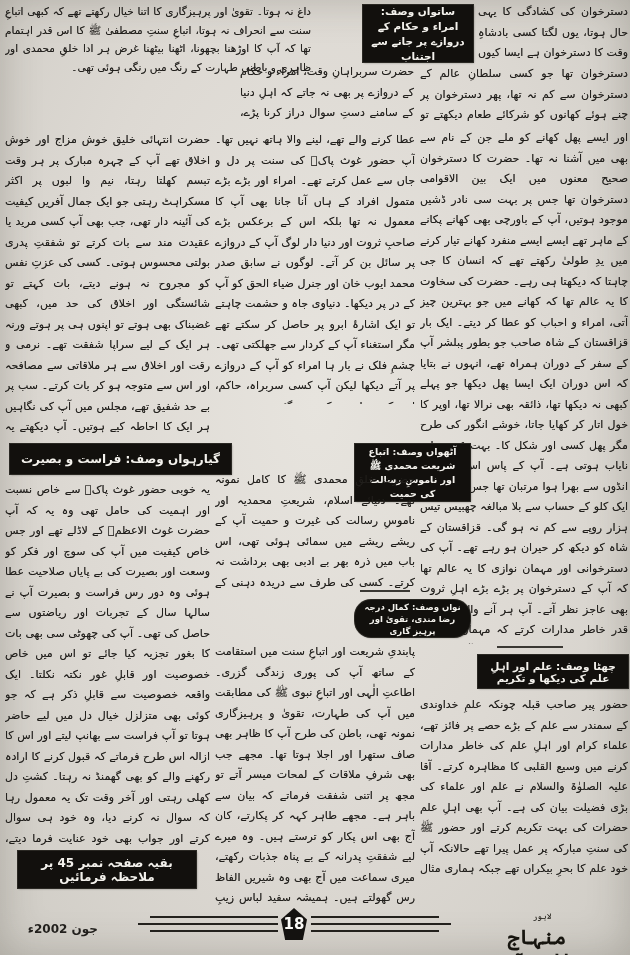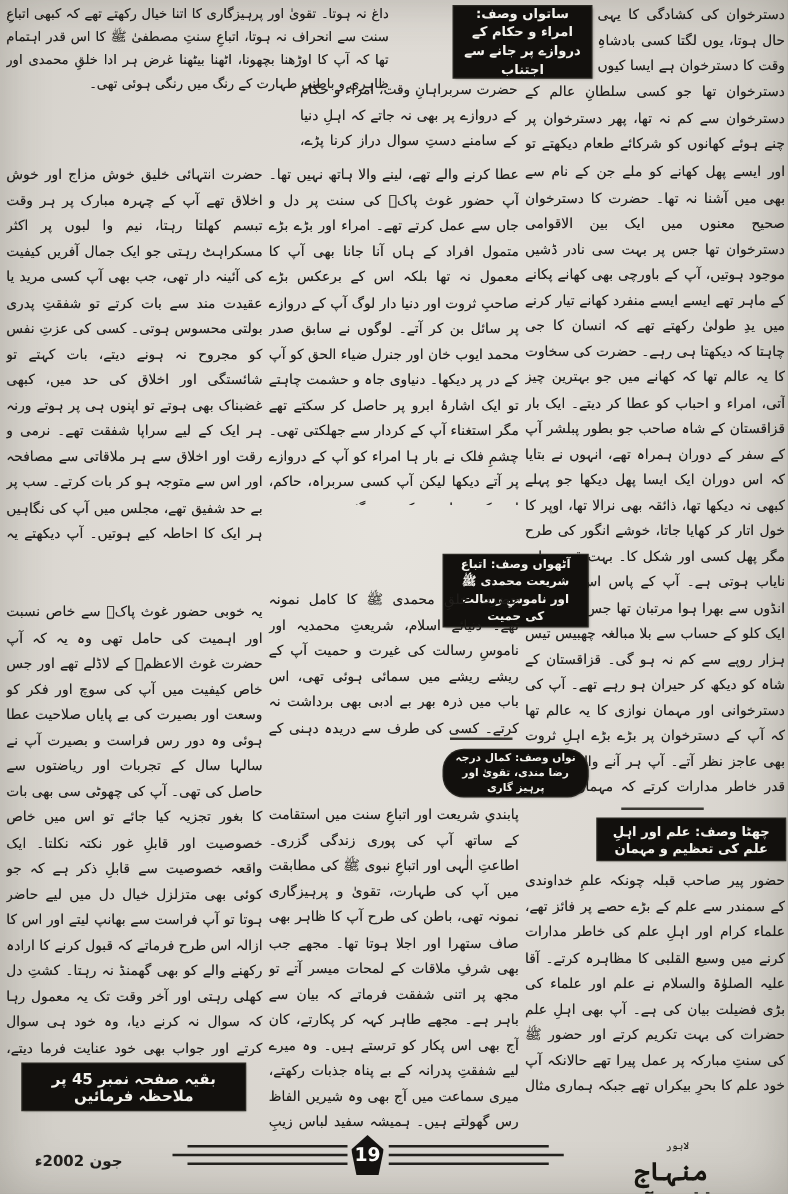--- a/index.html
+++ b/index.html
@@ -51,53 +51,54 @@
   <div class="hbox" style="left:363px;top:5px;width:110px;height:57px;font-size:10.5px;line-height:15px;">ساتواں وصف: امراء و حکام کے دروازے پر جانے سے اجتناب</div>
 
   <div class="txt" style="left:478px;top:2px;width:150px;height:60px;">دسترخوان کی کشادگی کا یہی حال ہوتا، یوں لگتا کسی بادشاہِ وقت کا دسترخوان ہے ایسا کیوں نہ ہوتا کہ یہ غوث الاعظمؒ کا</div>
 
   <div class="txt" style="left:420px;top:64px;width:208px;height:62px;">دسترخوان تھا جو کسی سلطانِ عالم کے دسترخوان سے کم نہ تھا، پھر دسترخوان پر چنے ہوئے کھانوں کو شرکائے طعام دیکھتے تو عش عش کر اٹھتے اس پر ایسے پھل موجود ہوتے جن کے</div>
 
   <div class="txt" style="left:420px;top:128px;width:208px;height:516px;">اور ایسے پھل کھانے کو ملے جن کے نام سے بھی میں آشنا نہ تھا۔ حضرت کا دسترخوان صحیح معنوں میں ایک بین الاقوامی دسترخوان تھا جس پر بہت سی نادر ڈشیں موجود ہوتیں، آپ کے باورچی بھی کھانے پکانے کے ماہر تھے ایسے ایسے منفرد کھانے تیار کرنے میں یدِ طولیٰ رکھتے تھے کہ انسان کا جی چاہتا کہ دیکھتا ہی رہے۔ حضرت کی سخاوت کا یہ عالم تھا کہ کھانے میں جو بہترین چیز آتی، امراء و احباب کو عطا کر دیتے۔ ایک بار قزاقستان کے شاہ صاحب جو بطور پبلشر آپ کے سفر کے دوران ہمراہ تھے، انہوں نے بتایا کہ اس دوران ایک ایسا پھل دیکھا جو پہلے کبھی نہ دیکھا تھا، ذائقہ بھی نرالا تھا، اوپر کا خول اتار کر کھایا جاتا، خوشے انگور کی طرح مگر پھل کسی اور شکل کا۔ بہت قیمتی اور نایاب ہوتی ہے۔ آپ کے پاس اس پھلی کے انڈوں سے بھرا ہوا مرتبان تھا جس کی قیمت ایک کلو کے حساب سے بلا مبالغہ چھبیس تیس ہزار روپے سے کم نہ ہو گی۔ قزاقستان کے شاہ کو دیکھ کر حیران ہو رہے تھے۔ آپ کی دسترخوانی اور مہمان نوازی کا یہ عالم تھا کہ آپ کے دسترخوان پر بڑے بڑے اہلِ ثروت بھی عاجز نظر آتے۔ آپ ہر آنے والے کی اس قدر خاطر مدارات کرتے کہ مہمان خود کو اہلِ اسرار میں شمار کرنے لگتا۔ آپ خود ہر مہمان کو دسترخوان پر کھانا پیش کرتے اور اصرار کر کے کھلاتے۔ وسیع الظرفی اور کشادہ دلی اپنی مثال آپ تھی۔</div>
 
   <div class="divider" style="left:497px;top:646px;width:66px;"></div>
 
-  <div class="hbox" style="left:478px;top:655px;width:150px;height:33px;font-size:10.5px;">چھٹا وصف: علم اور اہلِ علم کی تعظیم و مہمان</div>
+  <div class="hbox" style="left:478px;top:655px;width:150px;height:33px;font-size:10.5px;">چھٹا وصف: علم اور اہلِ علم کی دیکھا و تکریم</div>
 
   <div class="txt" style="left:420px;top:695px;width:208px;height:186px;">حضور پیر صاحب قبلہ چونکہ علمِ خداوندی کے سمندر سے علم کے بڑے حصے پر فائز تھے، علماء کرام اور اہلِ علم کی خاطر مدارات کرنے میں وسیع القلبی کا مظاہرہ کرتے۔ آقا علیہ الصلوٰۃ والسلام نے علم اور علماء کی بڑی فضیلت بیان کی ہے۔ آپ بھی اہلِ علم حضرات کی بہت تکریم کرتے اور حضور ﷺ کی سنتِ مبارکہ پر عمل پیرا تھے حالانکہ آپ خود علم کا بحرِ بیکراں تھے جبکہ ہماری مثال سمندر کے مقابلے میں ایک قطرے کی ہے۔</div>
 
   <div class="txt" style="left:240px;top:62px;width:174px;height:64px;">حضرت سربراہانِ وقت، امراء و حکام کے دروازے پر بھی نہ جاتے کہ اہلِ دنیا کے سامنے دستِ سوال دراز کرنا پڑے، نہ کبھی کسی سے کچھ لیا تھا۔ آپ سائل نہیں بلکہ</div>
 
   <div class="txt" style="left:215px;top:130px;width:200px;height:274px;">عطا کرنے والے تھے، لینے والا ہاتھ نہیں تھا۔ آپ حضور غوث پاکؒ کی سنت پر دل و جاں سے عمل کرتے تھے۔ امراء اور بڑے بڑے متمول افراد کے ہاں آنا جانا بھی آپ کا معمول نہ تھا بلکہ اس کے برعکس بڑے صاحبِ ثروت اور دنیا دار لوگ آپ کے دروازے پر سائل بن کر آتے۔ لوگوں نے سابق صدر محمد ایوب خان اور جنرل ضیاء الحق کو آپ کے در پر دیکھا۔ دنیاوی جاہ و حشمت چاہتے تو ایک اشارۂ ابرو پر حاصل کر سکتے تھے مگر استغناء آپ کے کردار سے جھلکتی تھی۔ چشمِ فلک نے بار ہا امراء کو آپ کے دروازے پر آتے دیکھا لیکن آپ کسی سربراہ، حاکم، امیر کے دروازے پر کبھی نہ گئے۔</div>
 
   <div class="hbox" style="left:355px;top:408px;width:115px;height:57px;font-size:9.5px;line-height:14px;margin-top:36px;">آٹھواں وصف: اتباع شریعت محمدی ﷺ اور ناموسِ رسالت کی حمیت</div>
 
   <div class="txt" style="left:215px;top:470px;width:200px;height:124px;">حضرت خلقِ محمدی ﷺ کا کامل نمونہ تھے۔ دنیائے اسلام، شریعتِ محمدیہ اور ناموسِ رسالت کی غیرت و حمیت آپ کے ریشے ریشے میں سمائی ہوئی تھی، اس باب میں ذرہ بھر بے ادبی بھی برداشت نہ کرتے۔ کسی کی طرف سے دریدہ دہنی کے ارتکاب پر آپ کا غصہ و جلال دیدنی ہوتا۔</div>
 
   <div class="divider" style="left:360px;top:590px;width:50px;"></div>
 
   <div class="hbox" style="left:355px;top:600px;width:115px;height:37px;font-size:8.5px;line-height:12px;border-radius:16px;">نواں وصف: کمال درجہ رضا مندی، تقویٰ اور پرہیز گاری</div>
 
   <div class="txt" style="left:215px;top:642px;width:200px;height:266px;">پابندیِ شریعت اور اتباعِ سنت میں استقامت کے ساتھ آپ کی پوری زندگی گزری۔ اطاعتِ الٰہی اور اتباعِ نبوی ﷺ کی مطابقت میں آپ کی طہارت، تقویٰ و پرہیزگاری نمونہ تھی، باطن کی طرح آپ کا ظاہر بھی صاف ستھرا اور اجلا ہوتا تھا۔ مجھے جب بھی شرفِ ملاقات کے لمحات میسر آتے تو مجھ پر اتنی شفقت فرماتے کہ بیان سے باہر ہے۔ مجھے طاہر کہہ کر پکارتے، کان آج بھی اس پکار کو ترستے ہیں۔ وہ میرے لیے شفقتِ پدرانہ کے بے پناہ جذبات رکھتے، میری سماعت میں آج بھی وہ شیریں الفاظ رس گھولتے ہیں۔ ہمیشہ سفید لباس زیبِ تن کیے رہتے جس پر بھی کوئی ہلکا سا دھبہ یا</div>
 
 
   <div class="txt" style="left:5px;top:130px;width:205px;height:308px;">حضرت انتہائی خلیق خوش مزاج اور خوش اخلاق تھے آپ کے چہرہ مبارک پر ہر وقت تبسم کھلتا رہتا، نیم وا لبوں پر اکثر مسکراہٹ رہتی جو ایک جمال آفریں کیفیت کی آئینہ دار تھی، جب بھی آپ کسی مرید یا عقیدت مند سے بات کرتے تو شفقتِ پدری بولتی محسوس ہوتی۔ کسی کی عزتِ نفس کو مجروح نہ ہونے دیتے، بات کہتے تو شائستگی اور اخلاق کی حد میں، کبھی غضبناک بھی ہوتے تو اپنوں ہی پر ہوتے ورنہ ہر ایک کے لیے سراپا شفقت تھے۔ نرمی و رقت اور اخلاق سے ہر ملاقاتی سے مصافحہ اور اس سے متوجہ ہو کر بات کرتے۔ سب پر بے حد شفیق تھے، مجلس میں آپ کی نگاہیں ہر ایک کا احاطہ کیے ہوتیں۔ آپ دیکھتے یہ سب کیسا خوشگوار ماحول عطا کرتے آتے۔</div>
 
+  <div class="hbox" style="left:10px;top:444px;width:221px;height:30px;font-size:12px;">گیارہواں وصف: فراست و بصیرت</div>
 
   <div class="txt" style="left:5px;top:480px;width:205px;height:366px;">یہ خوبی حضور غوث پاکؒ سے خاص نسبت اور اہمیت کی حامل تھی وہ یہ کہ آپ حضرت غوث الاعظمؒ کے لاڈلے تھے اور جس خاص کیفیت میں آپ کی سوچ اور فکر کو وسعت اور بصیرت کی بے پایاں صلاحیت عطا ہوئی وہ دور رس فراست و بصیرت آپ نے سالہا سال کے تجربات اور ریاضتوں سے حاصل کی تھی۔ آپ کی چھوٹی سی بھی بات کا بغور تجزیہ کیا جائے تو اس میں خاص خصوصیت اور قابلِ غور نکتہ نکلتا۔ ایک واقعہ خصوصیت سے قابلِ ذکر ہے کہ جو کوئی بھی متزلزل خیال دل میں لیے حاضر ہوتا تو آپ فراست سے بھانپ لیتے اور اس کا ازالہ اس طرح فرماتے کہ قبول کرنے کا ارادہ رکھنے والے کو بھی گھمنڈ نہ رہتا۔ کشتِ دل کھلی رہتی اور آخر وقت تک یہ معمول رہا کہ سوال نہ کرنے دیا، وہ خود ہی سوال کرتے اور جواب بھی خود عنایت فرما دیتے، بعد ازاں پوری تفصیل بتا دیتے تھے۔</div>
 
   <div class="hbox" style="left:18px;top:851px;width:178px;height:37px;font-size:12px;">بقیہ صفحہ نمبر 45 پر ملاحظہ فرمائیں</div>
 
   <div class="date">جون 2002ء</div>
 
   <div class="rule" style="left:150px;top:916px;width:128px;"></div>
   <div class="rule" style="left:138px;top:923px;width:140px;"></div>
   <div class="rule" style="left:150px;top:930px;width:128px;"></div>
 
-  <div class="badge">19</div>
+  <div class="badge">18</div>
 
   <div class="rule" style="left:311px;top:916px;width:128px;"></div>
   <div class="rule" style="left:311px;top:923px;width:140px;"></div>
   <div class="rule" style="left:311px;top:930px;width:128px;"></div>
 
   <div class="logo">
     <span class="sub">لاہور</span>
     <span>منہاج القرآن</span>
   </div>
 

